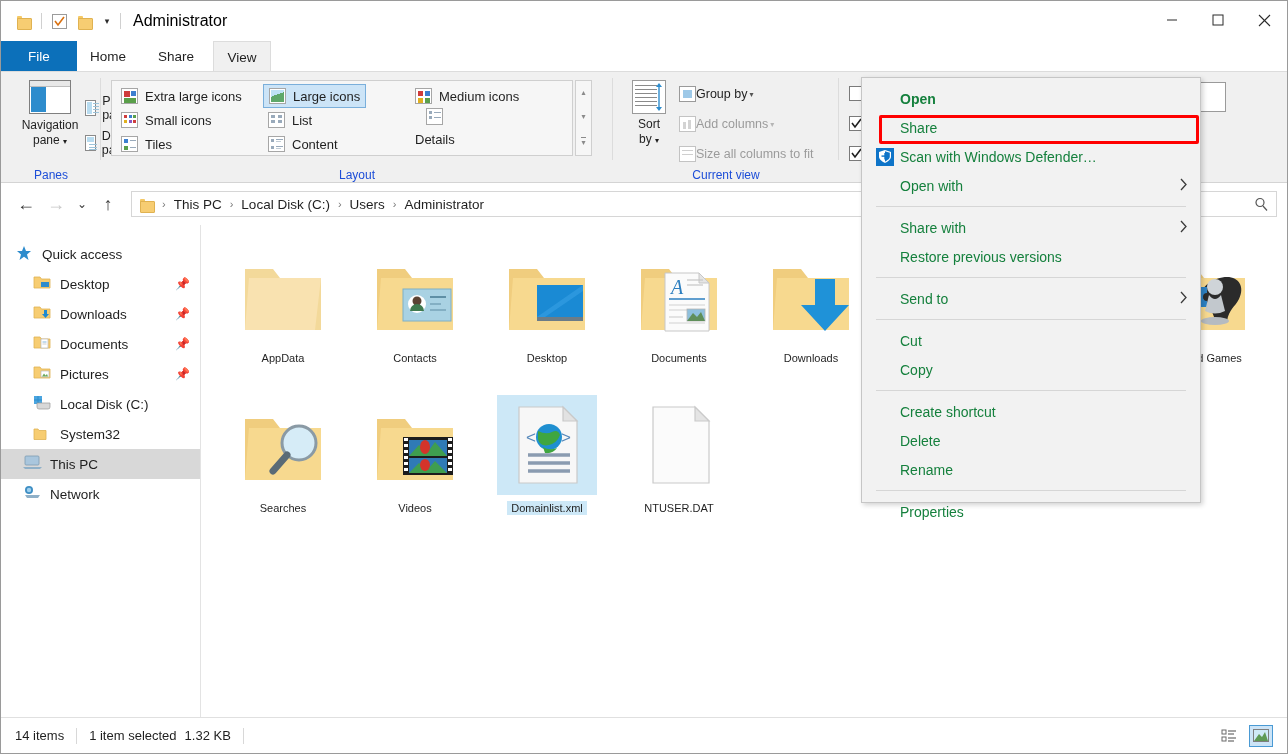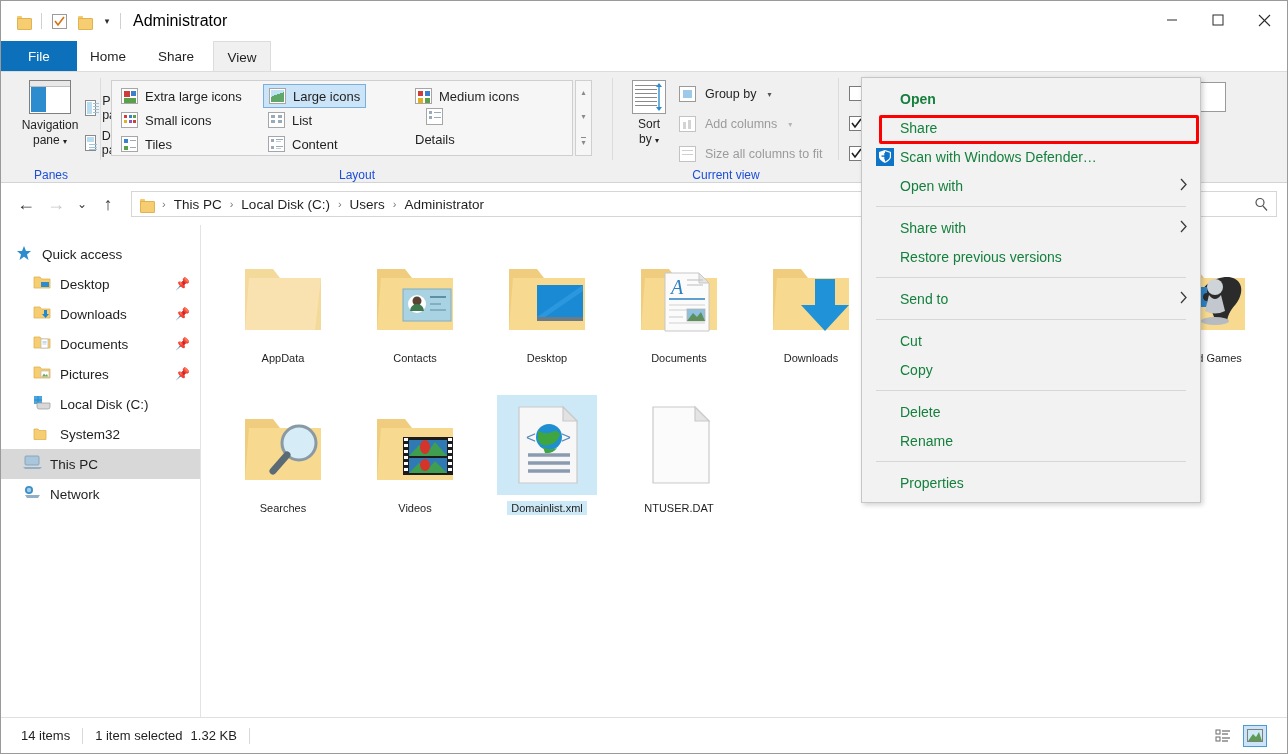--- a/index.html
+++ b/index.html
@@ -161,21 +161,21 @@
   .cv-group { left: 612px; width: 226px; }
   .sortby-btn { position: absolute; left: 8px; top: 6px; width: 56px; text-align: center; }
   .sortby-ico {
     width: 34px; height: 34px; margin: 2px auto 3px; position: relative;
     border: 1px solid #9a9a9a; background: #fff;
   }
   .sortby-ico i {
     position:absolute; left:2px; right:8px; height:1px; background:#8a8a8a;
   }
   .cv-item {
-    position: absolute; left: 66px; display: flex; align-items: center; gap: 9px;
+    position: absolute; left: 66px; display: flex; align-items: center; gap: 0;
     font-size: 12.5px; color: #1f1f1f;
   }
   .cv-item.dim { color: #9b9b9b; }
   .cv-ico { width: 17px; height: 16px; flex:0 0 17px; border:1px solid #9a9a9a; background:#fff; position:relative; }
   .cv-ico.dim { border-color:#c3c3c3; }
   .caret-sm { font-size: 8px; color: #555; margin-left: 2px; }
   .caret-sm.dim { color:#b5b5b5; }
 
   
   .sh-group { left: 838px; width: 300px; }
@@ -247,21 +247,21 @@
     white-space: nowrap;
   }
   .cell.sel .cell-ico-wrap { background: #cde8f7; }
   .cell.sel .cell-lbl { background: #cde8f7; }
   .cell-ico-wrap { padding: 2px; }
 
   
   .statusbar {
     position: absolute; bottom: 0; left: 0; right: 0; height: 36px;
     border-top: 1px solid #e0e0e0; background: #fff;
-    display: flex; align-items: center; padding: 0 20px;
+    display: flex; align-items: center; padding: 0 14px;
   }
   .st-text { font-size: 13px; color: #1f1f1f; }
   .st-sep { width: 1px; height: 16px; background: #d8d8d8; margin: 0 12px; }
   .view-toggles { margin-left: auto; display: flex; gap: 8px; align-items: center; }
   .vt { width: 24px; height: 22px; display:flex; align-items:center; justify-content:center; }
   .vt.active { background: #cce4f7; border: 1px solid #4a9ad4; }
 
   
   .ctxmenu {
     position: absolute; left: 860px; top: 76px; width: 340px; height: 426px;
@@ -952,20 +952,24 @@
       <span class="ctx-ico"></span>
       <span class="ctx-lbl">Cut</span>
     </div>
     <div class="ctx-item">
       <span class="ctx-ico"></span>
       <span class="ctx-lbl">Copy</span>
     </div>
     <div class="ctx-sep"></div>
     <div class="ctx-item">
       <span class="ctx-ico"></span>
+      <span class="ctx-lbl">Create shortcut</span>
+    </div>
+    <div class="ctx-item">
+      <span class="ctx-ico"></span>
       <span class="ctx-lbl">Delete</span>
     </div>
     <div class="ctx-item">
       <span class="ctx-ico"></span>
       <span class="ctx-lbl">Rename</span>
     </div>
     <div class="ctx-sep"></div>
     <div class="ctx-item">
       <span class="ctx-ico"></span>
       <span class="ctx-lbl">Properties</span>

